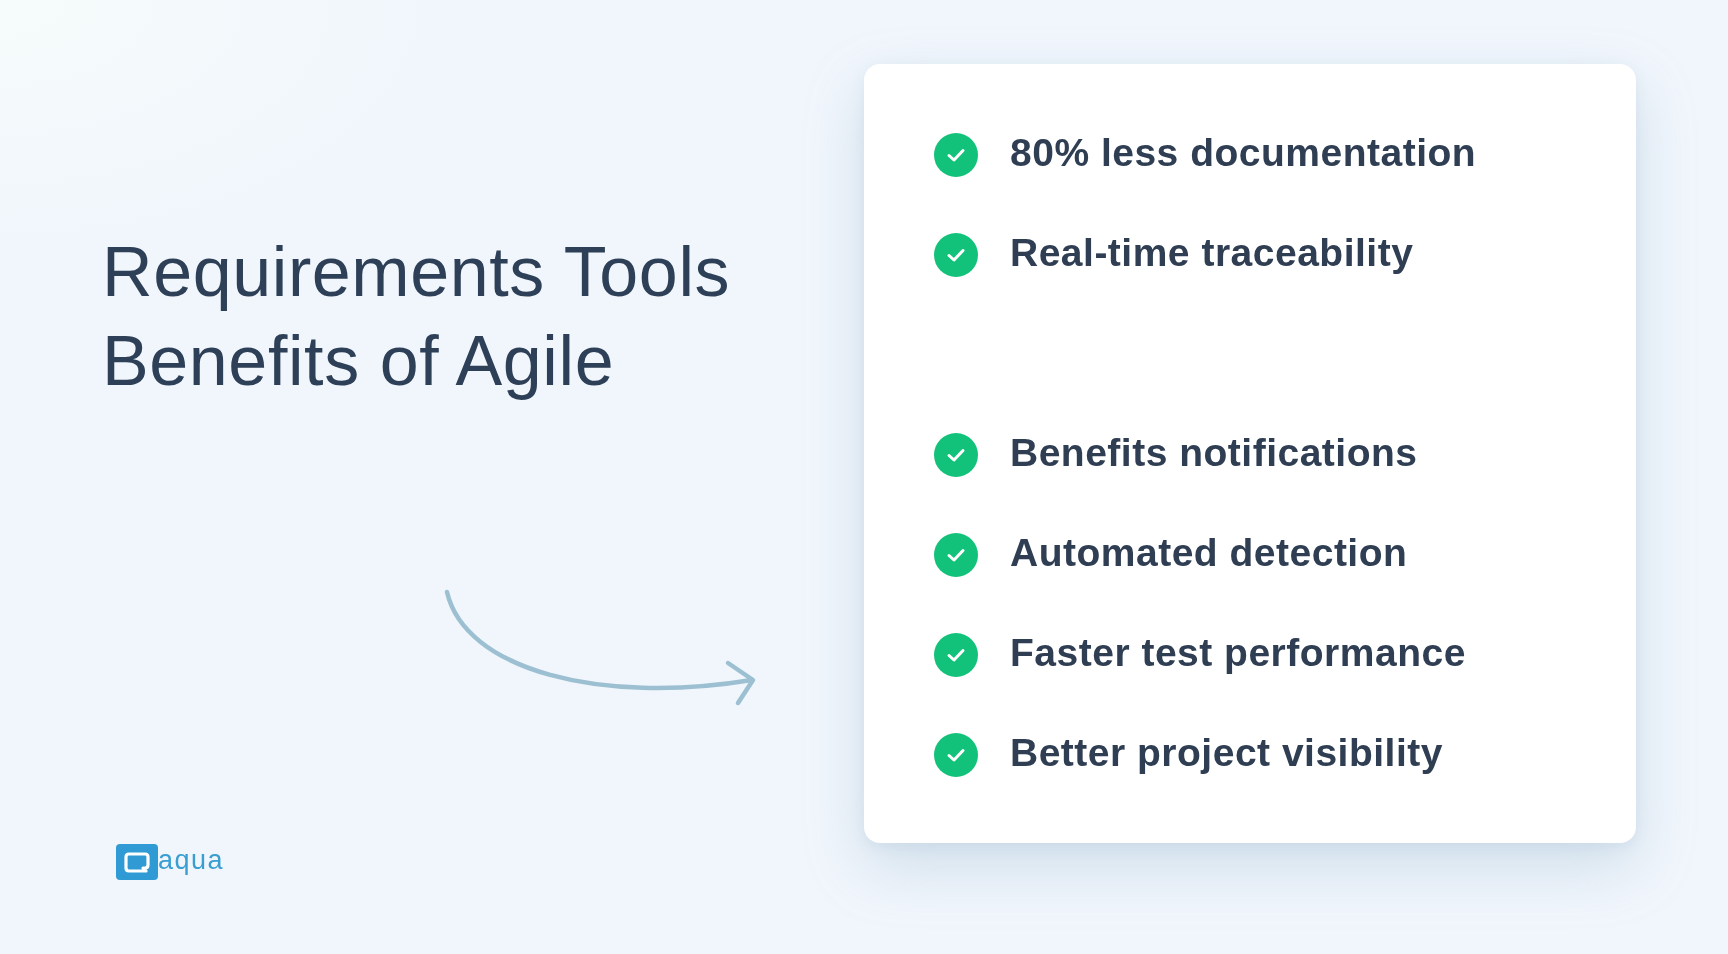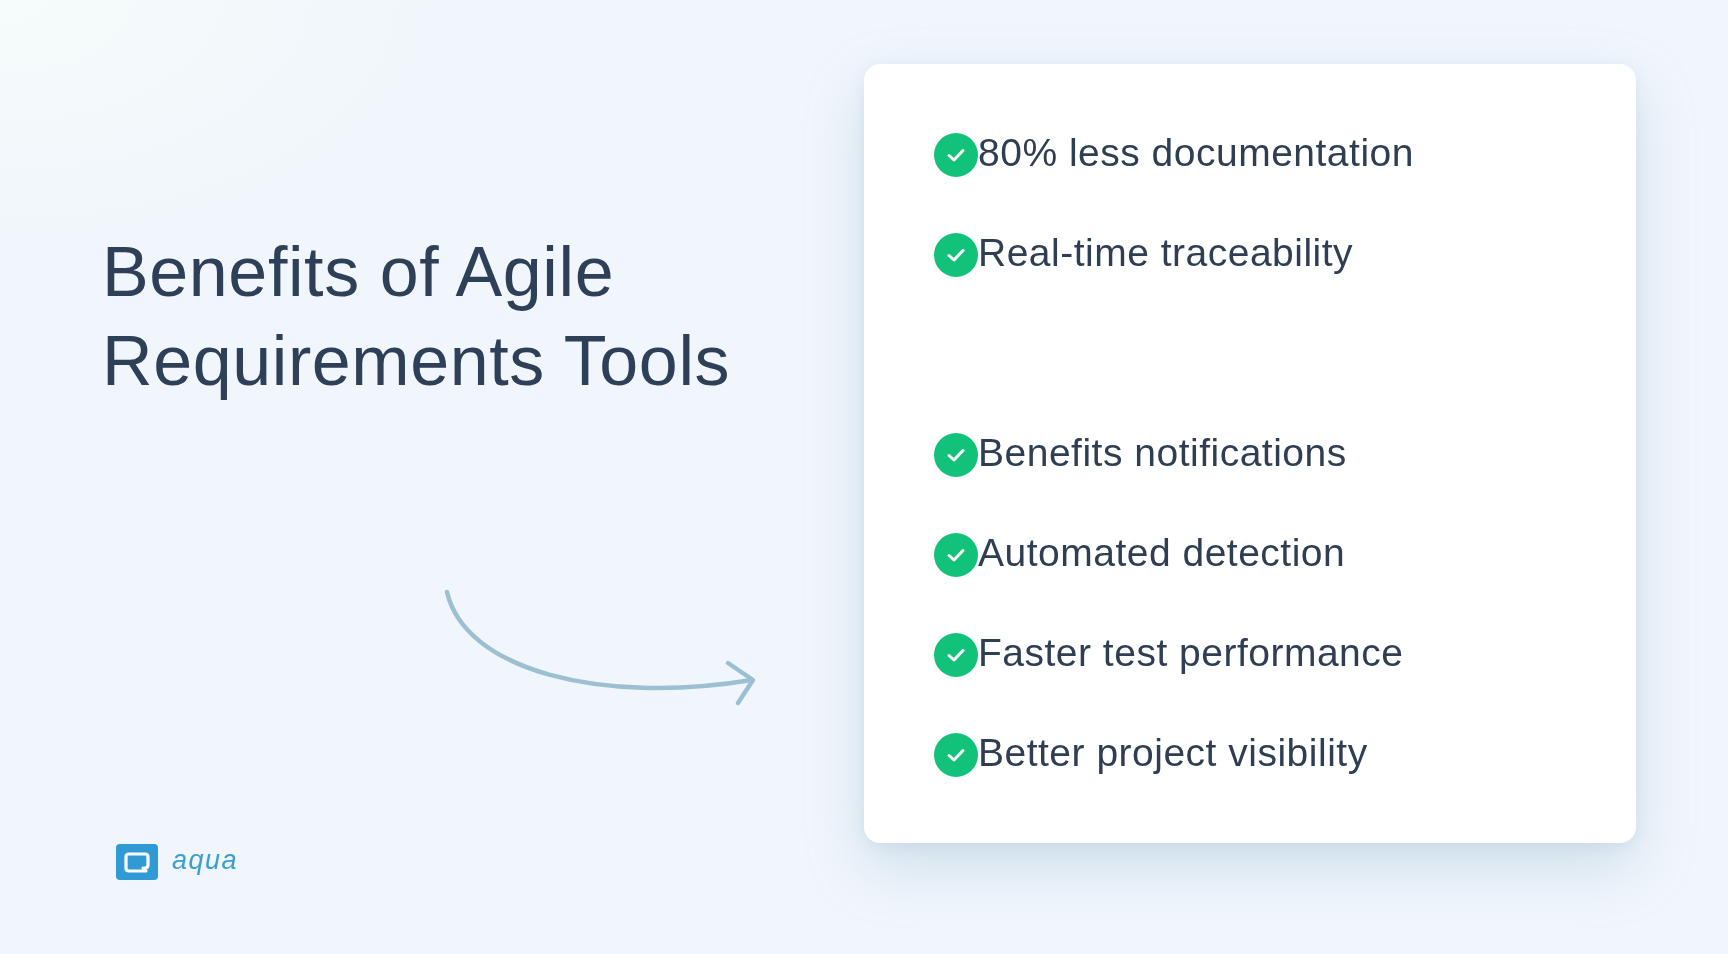--- a/index.html
+++ b/index.html
@@ -62,62 +62,62 @@
     height: 44px;
     border-radius: 50%;
     background: #13c27a;
     display: flex;
     align-items: center;
     justify-content: center;
     flex: none;
   }
   .check svg { width: 22px; height: 22px; }
   .benefit-label {
+    margin-left: 32px;
     font-size: 39px;
     color: #2f3e52;
     letter-spacing: 0.5px;
     line-height: 44px;
     position: relative;
     top: -2px;
+    font-weight: bold;
   }
   .logo {
     position: absolute;
     left: 116px;
     top: 844px;
     display: flex;
     align-items: center;
   }
   .logo-mark {
     width: 42px;
     height: 36px;
     background: #2f9ad3;
     border-radius: 4px;
     display: flex;
     align-items: center;
     justify-content: center;
   }
   .logo-text {
-    margin-left: 14px;
     font-size: 27px;
     color: #3a9ed1;
     letter-spacing: 1.5px;
     line-height: 30px;
     position: relative;
     top: -2px;
-    font-style: italic;
   }
 </style>
 </head>
 <body>
 
 <div class="canvas">
 
   <h1 class="title">
+    <span>Requirements Tools</span>
     <span>Benefits of Agile</span>
-    <span>Requirements Tools</span>
   </h1>
 
   <svg class="arrow" viewBox="0 0 345 140">
     <path d="M17 17 C 35 95, 170 130, 322 105" fill="none" stroke="#9cc0d2" stroke-width="4.5" stroke-linecap="round"></path>
     <path d="M298 88 L 323 105 L 308 128" fill="none" stroke="#9cc0d2" stroke-width="4.5" stroke-linecap="round" stroke-linejoin="round"></path>
   </svg>
 
   <div class="card">
 
     <div class="benefit" style="top:69px">

